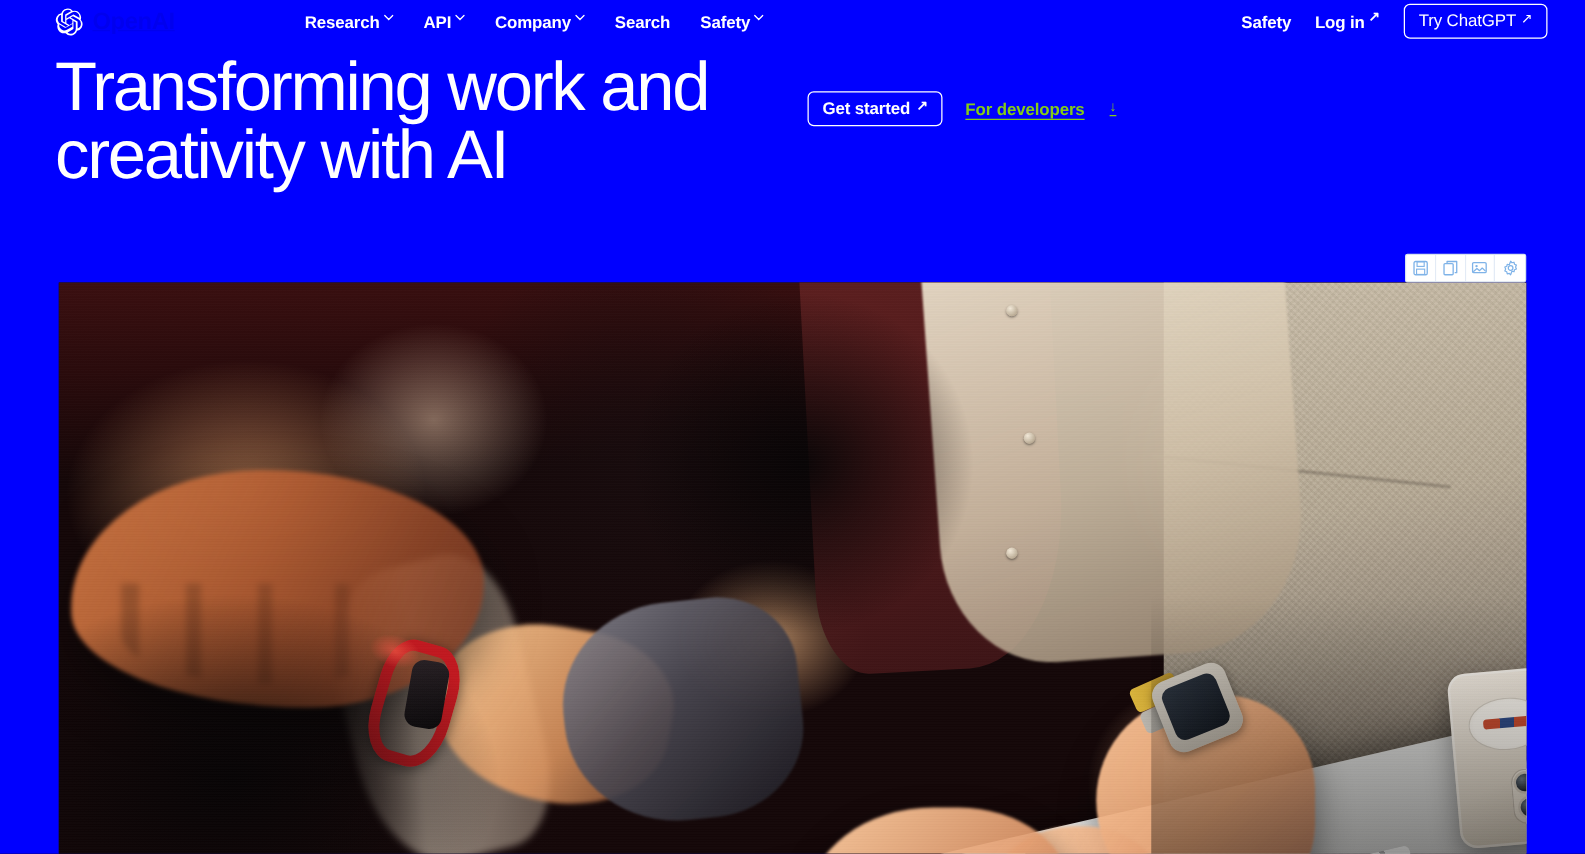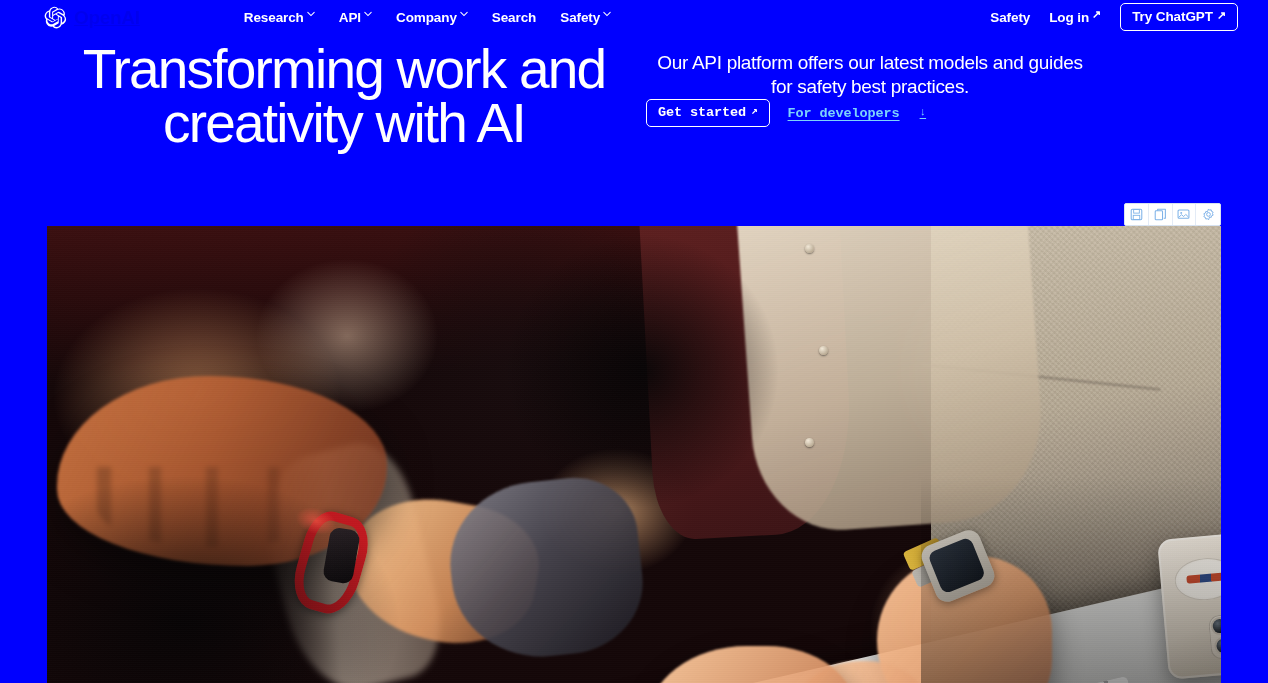--- a/index.html
+++ b/index.html
@@ -98,39 +98,38 @@
   }
 
   .btn-outline {
     display: inline-flex;
     align-items: center;
     gap: 4px;
     border: 1px solid #ffffff;
     border-radius: 5px;
     padding: 5px 11px 6px;
     font-size: 13.5px;
-    font-weight: 700;
+    font-weight: 400;
     color: #ffffff;
     background: transparent;
     text-decoration: none;
     white-space: nowrap;
     cursor: pointer;
     font-family: inherit;
     letter-spacing: -0.1px;
   }
 
   
   .hero {
     position: absolute;
     top: 42px;
     left: 0;
     width: 1134px;
     display: flex;
     padding: 0 40px 0 44px;
-    text-align: center;
   }
 
   .hero-left { width: 600px; flex: 0 0 600px; }
 
   .hero-title {
     font-size: 55px;
     line-height: 54px;
     font-weight: 400;
     letter-spacing: -1.8px;
     color: #ffffff;
@@ -145,24 +144,24 @@
   .hero-sub {
     font-size: 19px;
     line-height: 24px;
     font-weight: 400;
     letter-spacing: -0.3px;
     max-width: 580px;
     color: #ffffff;
   }
 
   .hero-actions {
+    margin-top: 22px;
     display: flex;
     align-items: center;
     gap: 18px;
-    font-family: Liberation Mono, monospace;
   }
 
   .btn-hero {
     display: inline-flex;
     align-items: center;
     gap: 5px;
     border: 1px solid #ffffff;
     border-radius: 5px;
     padding: 5px 11px 6px;
     font-size: 13.5px;
@@ -175,21 +174,21 @@
     font-family: inherit;
     letter-spacing: -0.1px;
   }
 
   .link-underline {
     display: inline-flex;
     align-items: center;
     gap: 20px;
     font-size: 13.5px;
     font-weight: 700;
-    color: #7dd3fc;
+    color: #84cc16;
     text-decoration: underline;
     text-underline-offset: 2.5px;
     white-space: nowrap;
     cursor: pointer;
     letter-spacing: -0.1px;
   }
 
   
   .float-toolbar {
     position: absolute;
@@ -634,21 +633,20 @@
 
 <section class="hero">
   <div class="hero-left">
     <h1 class="hero-title">
       <span>Transforming work and</span><br>
       <span>creativity with AI</span>
     </h1>
   </div>
 
   <div class="hero-right">
-    <p class="hero-sub">Our API platform offers our latest models and guides for safety best practices.</p>
     <div class="hero-actions">
       <a class="btn-hero" href="#">
         <span>Get started</span>
         <span class="arrow-ne">↗</span>
       </a>
       <a class="link-underline" href="#">
         <span>For developers</span>
         <span class="arrow-ne">↓</span>
       </a>
     </div>

